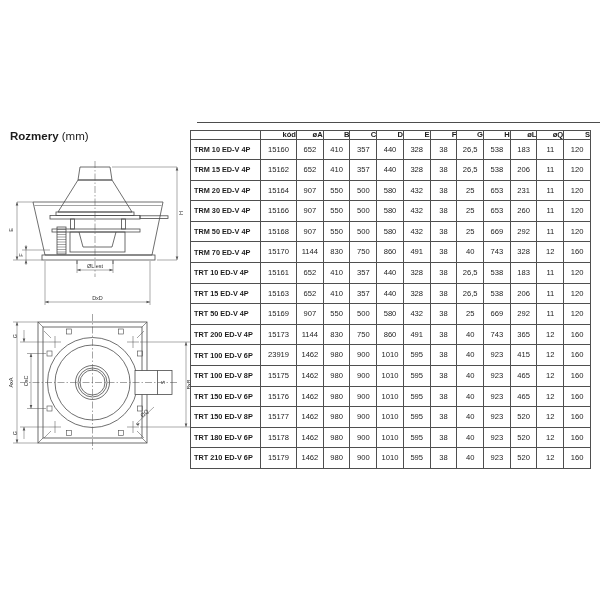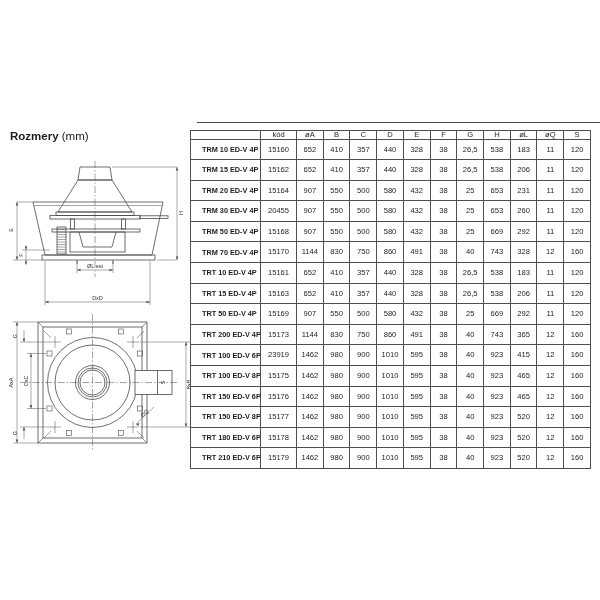--- a/index.html
+++ b/index.html
@@ -13,22 +13,22 @@
   .drawing-svg{position:absolute;left:0;top:130px;}
   svg text{font-family:"Liberation Sans", sans-serif;font-size:5.5px;fill:#333;stroke:none;}
   table.dims-table{
     position:absolute;left:190px;top:130px;width:401px;height:339px;
     border-collapse:collapse;table-layout:fixed;font-size:7.6px;color:#1c1c1c;
   }
   table.dims-table th, table.dims-table td{
     border:1px solid #4f4f4f;padding:0;text-align:center;
     overflow:hidden;white-space:nowrap;line-height:1;
   }
-  table.dims-table th{font-weight:normal;}
-  table.dims-table td.model{font-weight:bold;text-align:left;padding-left:11px;font-size:7.3px;}
+  table.dims-table th{font-weight:bold;text-align:right;}
+  table.dims-table td.model{font-weight:bold;text-align:left;padding-left:3px;font-size:7.3px;}
 </style>
 </head>
 <body>
 
 <div class="top-rule"></div>
 
 <div class="page-title"><span class="bold">Rozmery</span>&nbsp;<span>(mm)</span></div>
 
 <svg class="drawing-svg" width="200" height="330" viewBox="0 0 200 330">
 
@@ -201,21 +201,21 @@
         <td>432</td>
         <td>38</td>
         <td>25</td>
         <td>653</td>
         <td>231</td>
         <td>11</td>
         <td>120</td>
       </tr>
       <tr>
         <td class="model">TRM 30 ED-V 4P</td>
-        <td>20455</td>
+        <td>15166</td>
         <td>907</td>
         <td>550</td>
         <td>500</td>
         <td>580</td>
         <td>432</td>
         <td>38</td>
         <td>25</td>
         <td>653</td>
         <td>260</td>
         <td>11</td>

